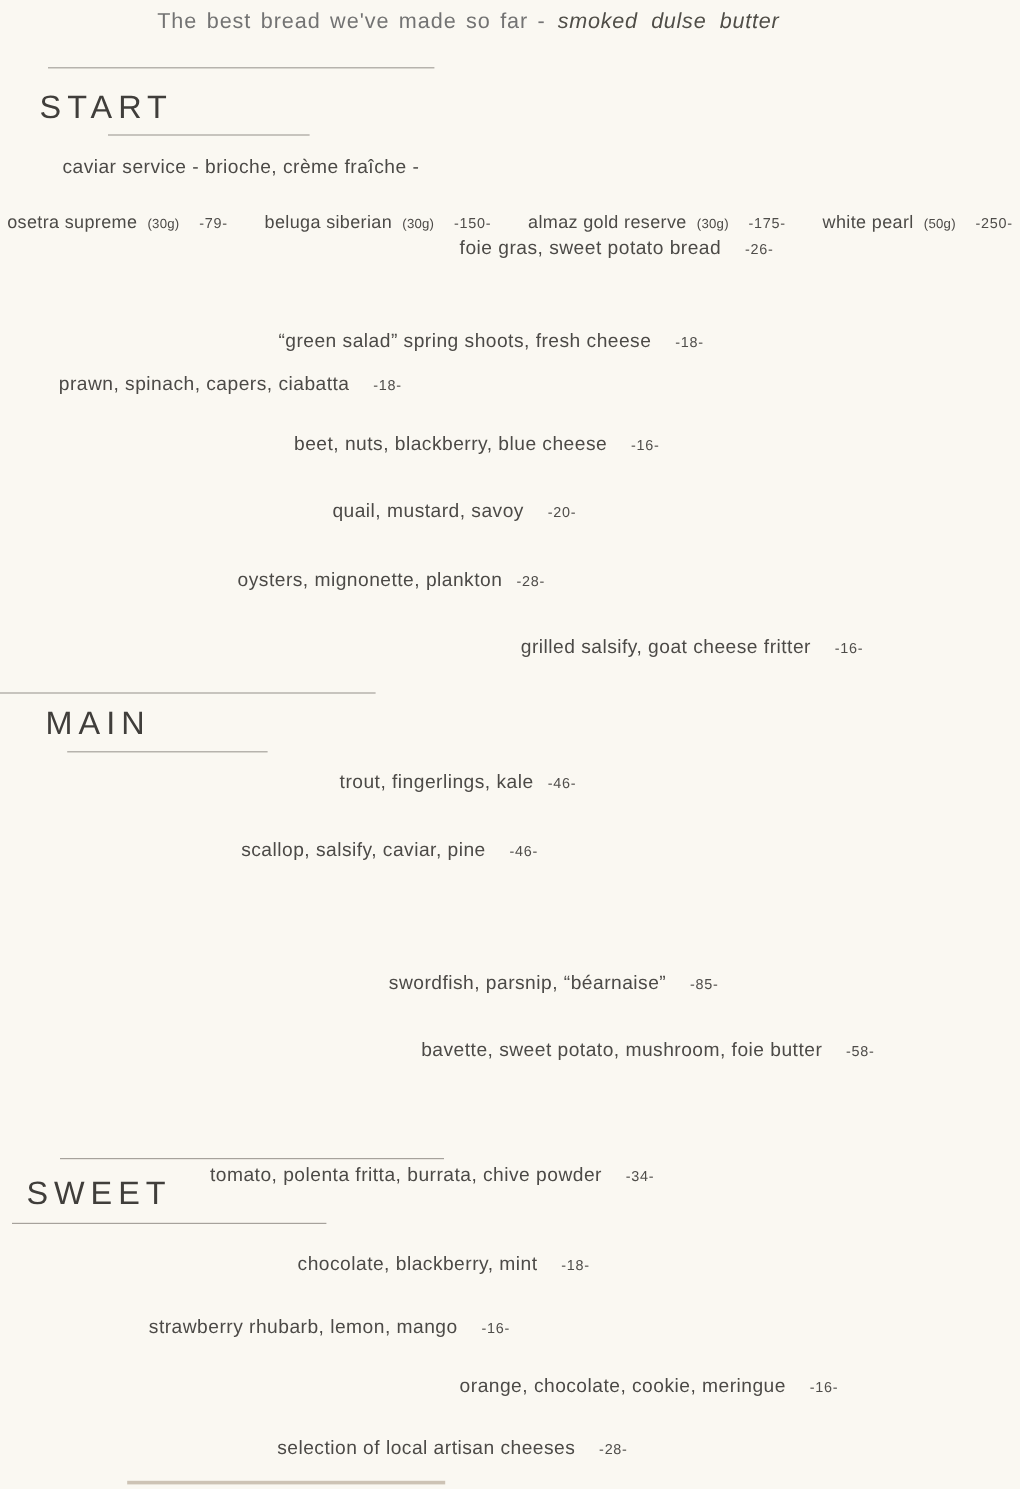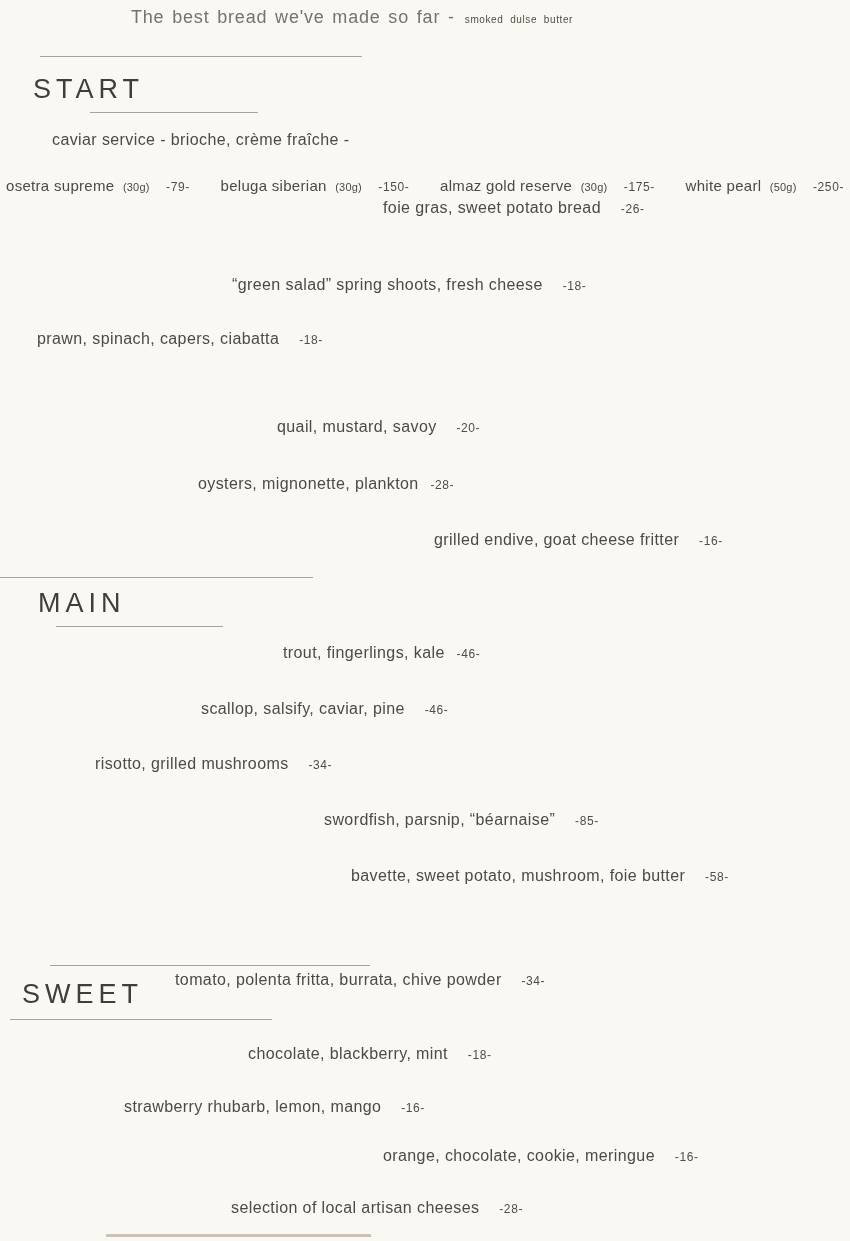--- a/index.html
+++ b/index.html
@@ -25,26 +25,27 @@
     white-space: nowrap;
   }
   .t-main {
     font-size: 18px;
     font-weight: 300;
     letter-spacing: 0.8px;
     word-spacing: 2px;
     color: #737373;
   }
   .t-note {
-    font-size: 10px;
+    font-size: 18px;
     font-weight: 300;
     letter-spacing: 0.6px;
     margin-left: 10px;
     white-space: pre;
     color: #504e48;
+    font-style: italic;
   }
   
   .heading {
     position: absolute;
     font-size: 27px;
     font-weight: 300;
     letter-spacing: 5px;
     color: #403e3b;
     white-space: nowrap;
   }
@@ -137,59 +138,59 @@
   <div class="item" style="top:199px; left:383px;">
     <span class="nm">foie gras, sweet potato bread</span>
     <span class="pr">-26-</span>
   </div>
 
   <div class="item" style="top:260px; left:232px;margin-top:16px;">
     <span class="nm">“green salad” spring shoots, fresh cheese</span>
     <span class="pr">-18-</span>
   </div>
 
-  <div class="item" style="top:312px; left:37px;margin-top:18px;">
+  <div class="item" style="top:312px; left:49px;">
     <span class="nm">prawn, spinach, capers, ciabatta</span>
     <span class="pr">-18-</span>
   </div>
 
+  <div class="item" style="top:362px; left:245px;">
+    <span class="nm">beet, nuts, blackberry, blue cheese</span>
+    <span class="pr">-16-</span>
+  </div>
 
   <div class="item" style="top:418px; left:277px;">
     <span class="nm">quail, mustard, savoy</span>
     <span class="pr">-20-</span>
   </div>
 
   <div class="item" style="top:475px; left:198px;">
     <span class="nm">oysters, mignonette, plankton</span>
     <span class="pr tight">-28-</span>
   </div>
 
   <div class="item" style="top:531px; left:434px;">
-    <span class="nm">grilled endive, goat cheese fritter</span>
+    <span class="nm">grilled salsify, goat cheese fritter</span>
     <span class="pr">-16-</span>
   </div>
 
   <div class="rule" style="top:577px; left:0; width:313px;"></div>
   <div class="heading" style="top:588px; left:38px;">MAIN</div>
   <div class="rule" style="top:626px; left:56px; width:167px;"></div>
 
   <div class="item" style="top:644px; left:283px;">
     <span class="nm">trout, fingerlings, kale</span>
     <span class="pr tight">-46-</span>
   </div>
 
   <div class="item" style="top:700px; left:201px;">
     <span class="nm">scallop, salsify, caviar, pine</span>
     <span class="pr">-46-</span>
   </div>
 
-  <div class="item" style="top:755px; left:95px;">
-    <span class="nm">risotto, grilled mushrooms</span>
-    <span class="pr">-34-</span>
-  </div>
 
   <div class="item" style="top:811px; left:324px;">
     <span class="nm">swordfish, parsnip, “béarnaise”</span>
     <span class="pr">-85-</span>
   </div>
 
   <div class="item" style="top:867px; left:351px;">
     <span class="nm">bavette, sweet potato, mushroom, foie butter</span>
     <span class="pr">-58-</span>
   </div>

